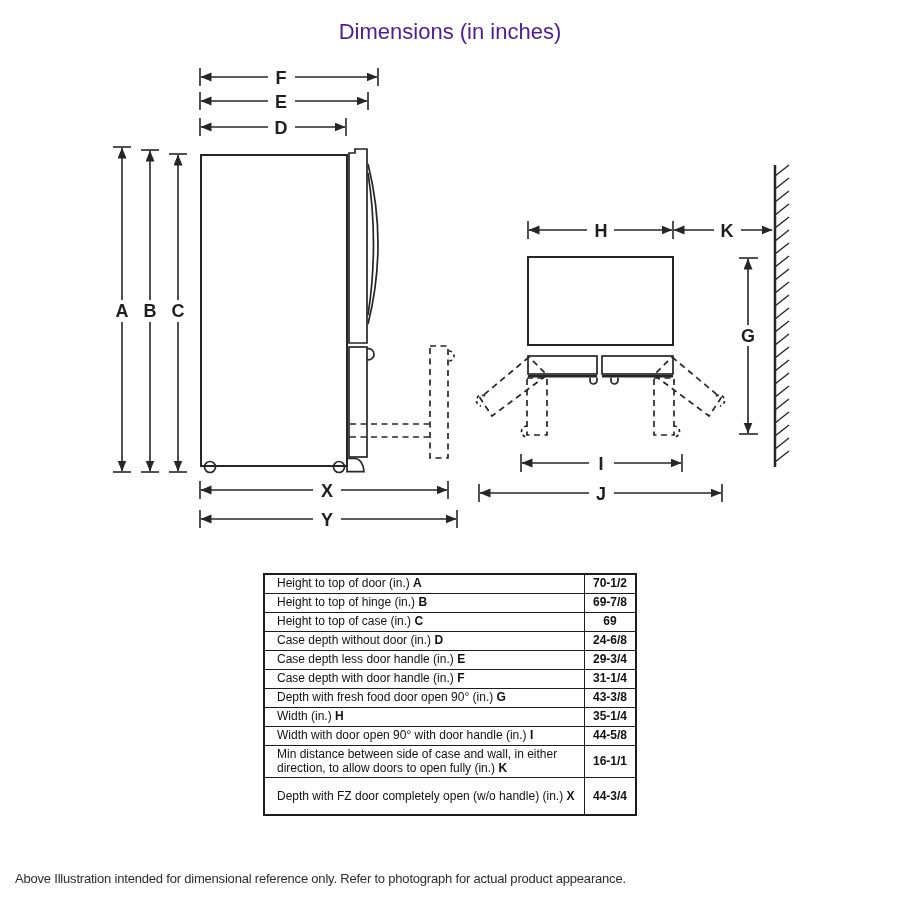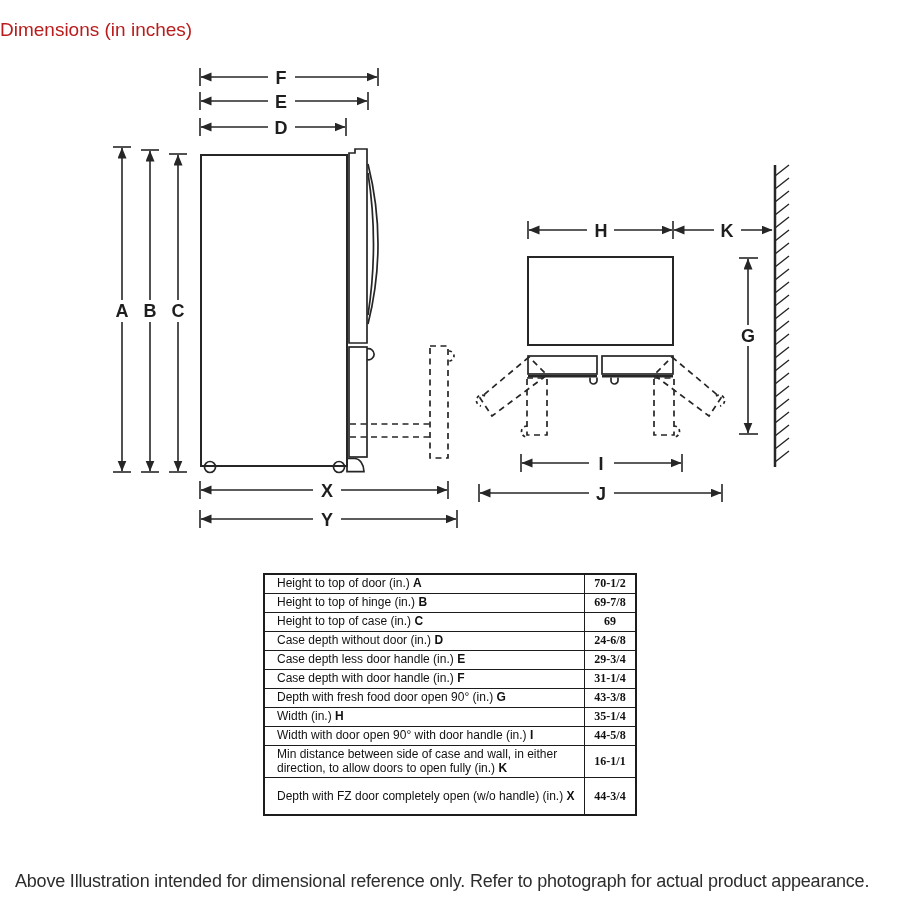--- a/index.html
+++ b/index.html
@@ -3,45 +3,45 @@
 <meta charset="utf-8">
 <style>
   html, body { margin: 0; padding: 0; }
   body {
     width: 900px; height: 900px; position: relative; overflow: hidden;
     background: #ffffff; color: #1f1f1f;
     font-family: "Liberation Sans", sans-serif;
   }
   .title {
     position: absolute; top: 19px; left: 0; width: 100%;
-    font-size: 19px; color: #b91c1c;
+    text-align: center; font-size: 22px; color: #4c1d95;
   }
   svg.diagram { position: absolute; top: 0; left: 0; }
   .dimlbl {
     font-family: "Liberation Sans", sans-serif;
     font-size: 18px; font-weight: bold; fill: #1e1e1e;
     text-anchor: middle; dominant-baseline: central;
   }
   table.dims {
     position: absolute; left: 263px; top: 573px; width: 374px;
     border-collapse: collapse; table-layout: fixed;
     border: 2px solid #1c1c1c; font-size: 12px; color: #111;
   }
   table.dims td {
     border: 1.5px solid #1c1c1c; padding: 1px 4px; line-height: 1.22;
     overflow: hidden;
   }
   table.dims td.lbl { width: 303px; padding-left: 12px; }
-  table.dims td.val { text-align: center; font-weight: bold; font-family: Liberation Serif, serif; }
+  table.dims td.val { text-align: center; font-weight: bold; }
   table.dims tr { height: 19px; }
   table.dims tr:nth-child(11) { height: 38px; }
   table.dims tr:nth-child(12), table.dims tr:nth-child(13) { height: 27px; margin-left: 32px; }
   .footer {
     position: absolute; left: 15px; top: 871px; white-space: nowrap;
-    font-size: 18px; letter-spacing: -0.2px; color: #2d2d2d;
+    font-size: 13px; letter-spacing: -0.2px; color: #2d2d2d;
   }
 </style>
 </head>
 <body>
 
 <div class="title">Dimensions (in inches)</div>
 
 <svg class="diagram" width="900" height="560" viewBox="0 0 900 560">
   <defs>
     <marker id="ah" markerWidth="12" markerHeight="10" refX="10.5" refY="4.5" orient="auto-start-reverse" markerUnits="userSpaceOnUse">

